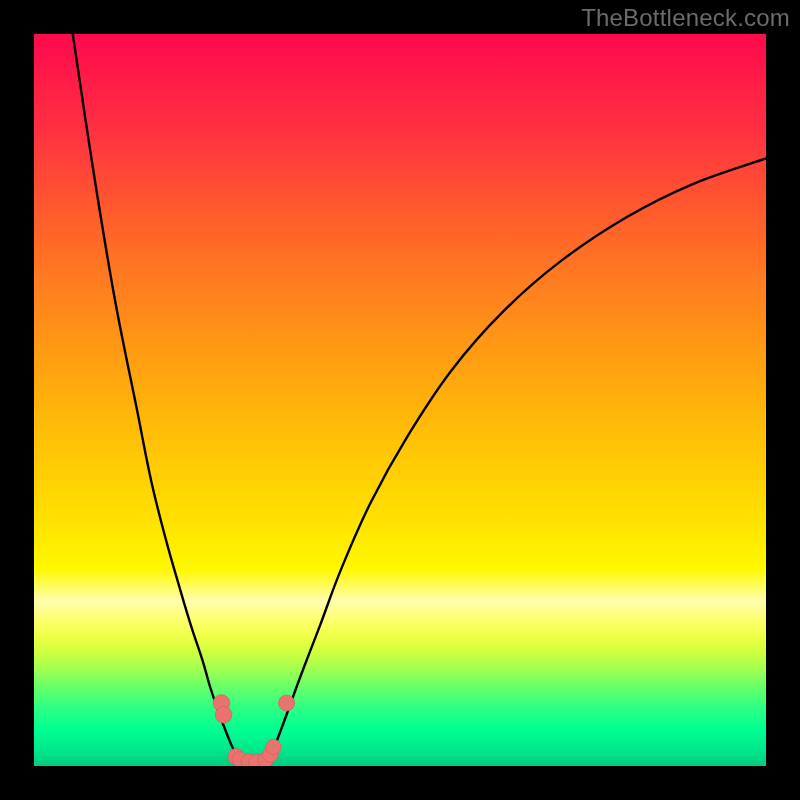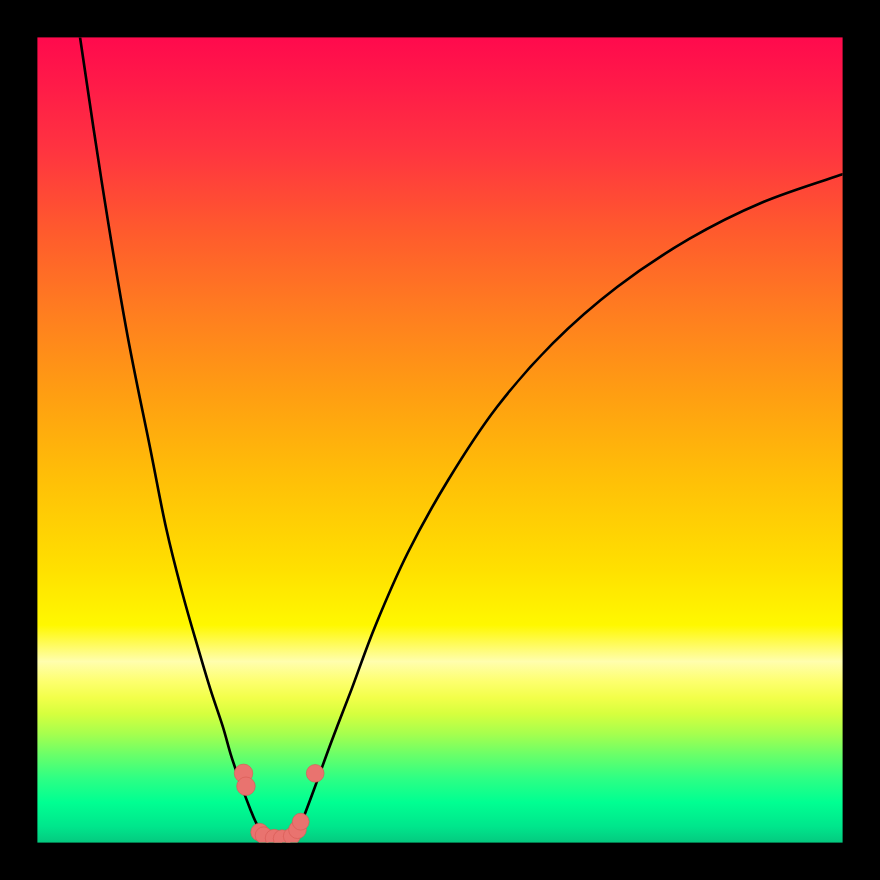--- a/index.html
+++ b/index.html
@@ -96,13 +96,14 @@
           <circle cx="205.692" cy="725.412" r="7.686000000000001" class="dot"></circle>
           <circle cx="215.208" cy="727.974" r="8.052000000000001" class="dot"></circle>
           <circle cx="222.528" cy="728.34" r="8.052000000000001" class="dot"></circle>
           <circle cx="231.312" cy="726.144" r="7.686000000000001" class="dot"></circle>
           <circle cx="236.43599999999998" cy="720.288" r="8.052000000000001" class="dot"></circle>
           <circle cx="239.364" cy="712.968" r="7.686000000000001" class="dot"></circle>
           <circle cx="252.54" cy="669.048" r="8.052000000000001" class="dot"></circle>
         </g>
     </svg>
   </div>
+  <div class="watermark">TheBottleneck.com</div>
 </div>
 
 </body></html>

